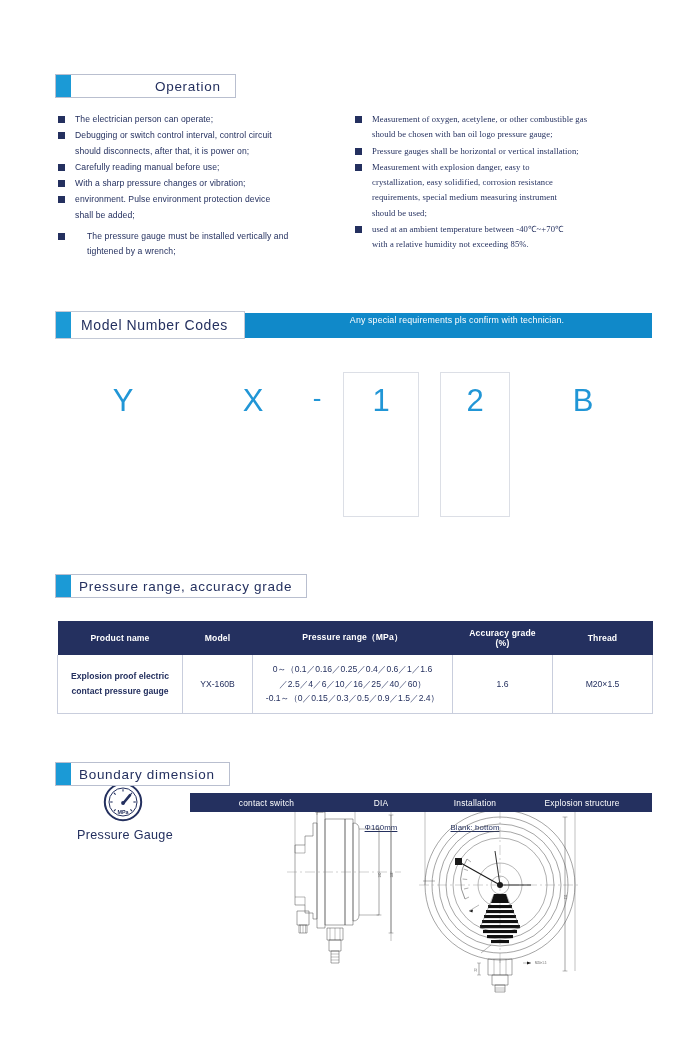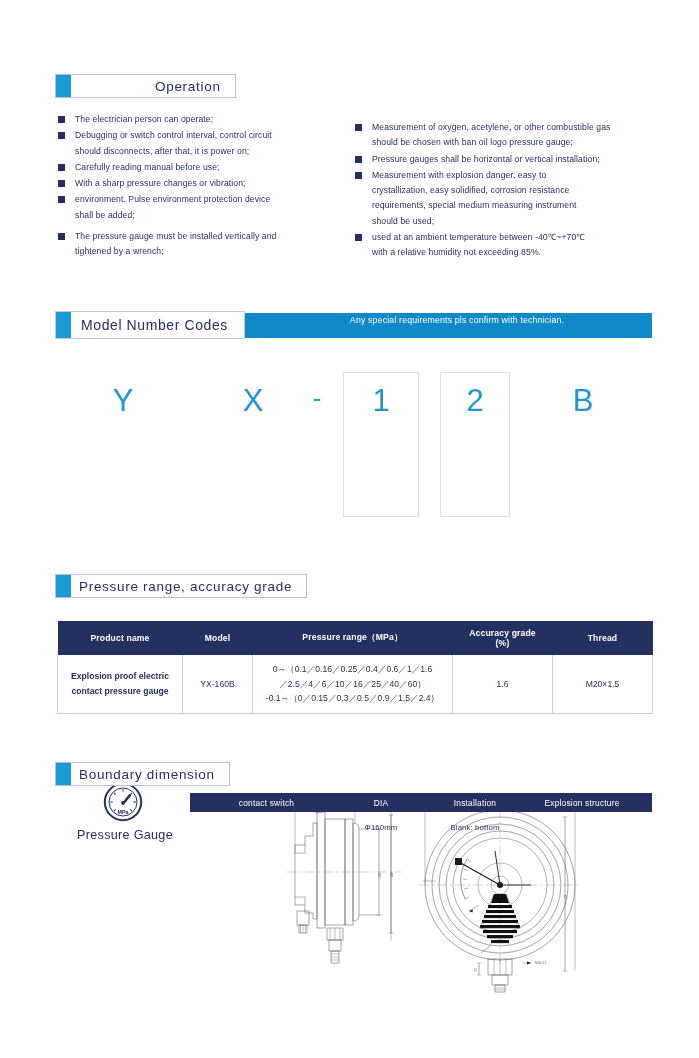--- a/index.html
+++ b/index.html
@@ -120,20 +120,21 @@
     top: 431px; height: 19px;
     display: flex; align-items: center; justify-content: center;
     color: #ffffff; font-size: 8.4px; letter-spacing: .2px;
     z-index: 3; white-space: nowrap;
   }
   .opt-cell {
     position: absolute;
     display: flex; align-items: flex-start; justify-content: center;
     color: #24305f; font-size: 7.8px; letter-spacing: .1px;
     white-space: nowrap;
+    text-decoration: underline;
   }
   #gauge-label {
     position: absolute;
     left: 55px; top: 466px; width: 140px;
     text-align: center;
     font-size: 12.6px; color: #24305f; letter-spacing: .3px;
   }
   #gauge-icon { position: absolute; left: 103px; top: 420px; }
 
   
@@ -208,30 +209,30 @@
       <span class="ln">With a sharp pressure changes or vibration;</span>
     </div>
   </div>
   <div class="bl">
     <div class="bullet"></div>
     <div class="txt">
       <span class="ln">environment. Pulse environment protection device</span>
       <span class="ln">shall be added;</span>
     </div>
   </div>
-  <div class="bl" style="margin-top:6px;">
+  <div class="bl" style="margin-top:6px;gap:12px;">
     <div class="bullet"></div>
     <div class="txt">
       <span class="ln">The pressure gauge must be installed vertically and</span>
       <span class="ln">tightened by a wrench;</span>
     </div>
   </div>
 </div>
 
-<div class="bullets" id="op-right" style="left:355px; top:120px; width:310px;">
+<div class="bullets" id="op-right" style="left:355px; top:112px; width:310px;font-family:Liberation Serif, serif;">
   <div class="bl">
     <div class="bullet"></div>
     <div class="txt">
       <span class="ln">Measurement of oxygen, acetylene, or other combustible gas</span>
       <span class="ln">should be chosen with ban oil logo pressure gauge;</span>
     </div>
   </div>
   <div class="bl">
     <div class="bullet"></div>
     <div class="txt">

